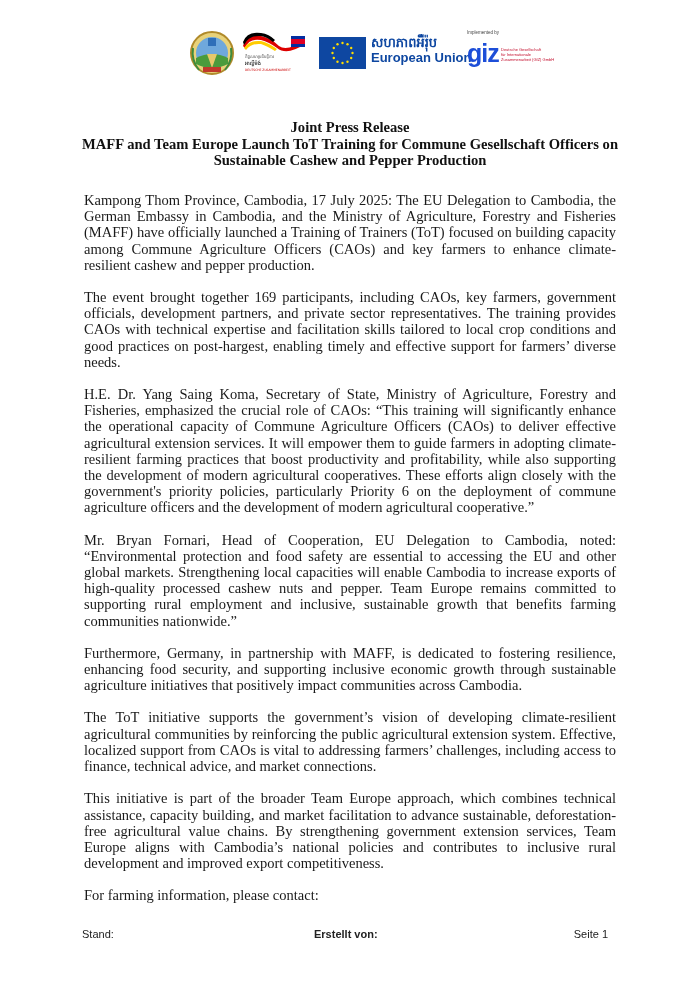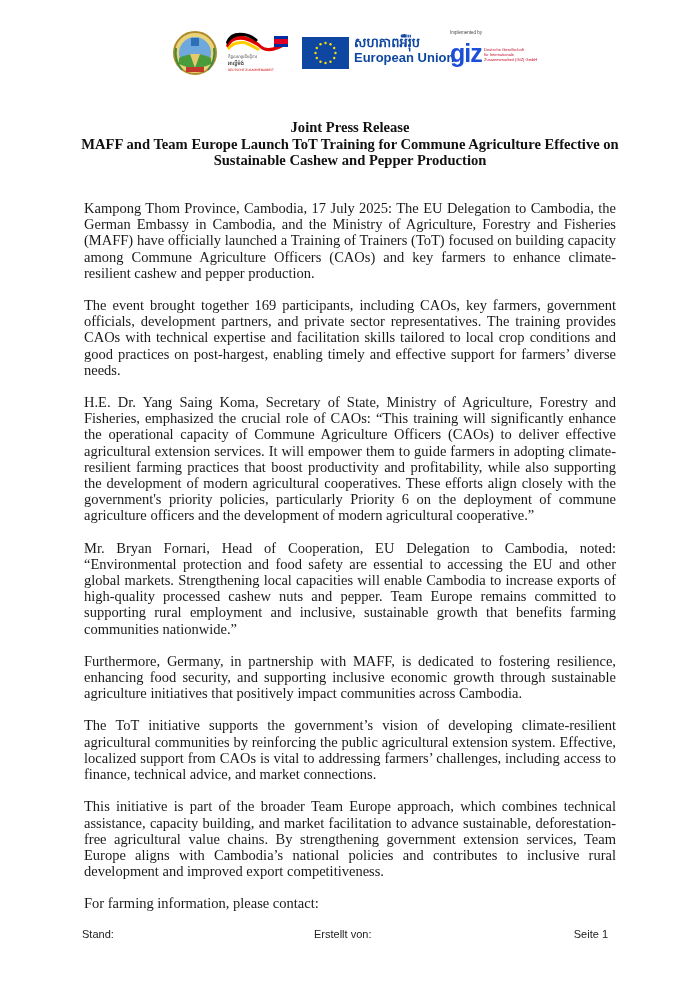--- a/index.html
+++ b/index.html
@@ -1,19 +1,19 @@
 <!DOCTYPE html>
 <html><head>
   <meta charset="utf-8">
   <style>
     html, body { margin: 0; padding: 0; background: #ffffff; }
     body { width: 700px; height: 990px; position: relative; overflow: hidden; }
     .page { position: absolute; left: 0; top: 0; width: 700px; height: 990px; background: #fff; }
 
-    .logos { position: absolute; top: 30px; left: 172px; width: 372px; height: 46px; }
+    .logos { position: absolute; top: 30px; left: 189px; width: 372px; height: 46px; }
     .logo { position: absolute; }
 
     
     .emblem { left: 0; top: 0; width: 46px; height: 46px; }
 
     
     .de-coop { left: 50px; top: 2px; width: 70px; height: 42px; }
     .de-coop .text1, .de-coop .text2, .de-coop .text3 {
       position: absolute; left: 6px; font-family: "DejaVu Sans", sans-serif; color: #444;
     }
@@ -38,29 +38,29 @@
       text-align: center; font-family: "Liberation Serif", serif; font-weight: bold;
       font-size: 14.6px; line-height: 16.5px; color: #111; margin-top: 8px;
     }
     .heading div { white-space: nowrap; }
 
     .body-text {
       position: absolute; left: 84px; width: 532px; top: 192px;
       font-family: "Liberation Serif", serif; font-size: 14.5px; line-height: 16.2px;
       color: #1a1a1a; text-align: justify;
     }
-    .body-text p { margin: 8px 0 16px 0; }
+    .body-text p { margin: 0 0 16px 0; }
 
     .footer {
       position: absolute; top: 928px; left: 82px; width: 530px; height: 16px;
       font-family: "Liberation Sans", sans-serif; font-size: 11px; color: #222;
     }
     .footer span { position: absolute; top: 0; white-space: nowrap; }
     .footer .f-left { left: 0; }
-    .footer .f-mid { left: 232px; }
+    .footer .f-mid { left: 232px; font-weight: bold; }
     .footer .f-right { right: 4px; }
   </style>
 </head>
 <body>
 
 <div class="page">
 
   <div class="logos">
 
     <div class="logo emblem">
@@ -120,21 +120,21 @@
       <div class="giz-desc">
         <div>Deutsche Gesellschaft</div>
         <div>für Internationale</div>
         <div>Zusammenarbeit (GIZ) GmbH</div>
       </div>
     </div>
   </div>
 
   <div class="heading">
     <div>Joint Press Release</div>
-    <div>MAFF and Team Europe Launch ToT Training for Commune Agriculture Effective on</div>
+    <div>MAFF and Team Europe Launch ToT Training for Commune Gesellschaft Officers on</div>
     <div>Sustainable Cashew and Pepper Production</div>
   </div>
 
   <div class="body-text">
     <p>Kampong Thom Province, Cambodia, 17 July 2025: The EU Delegation to Cambodia, the German Embassy in Cambodia, and the Ministry of Agriculture, Forestry and Fisheries (MAFF) have officially launched a Training of Trainers (ToT) focused on building capacity among Commune Agriculture Officers (CAOs) and key farmers to enhance climate-resilient cashew and pepper production.</p>
     <p>The event brought together 169 participants, including CAOs, key farmers, government officials, development partners, and private sector representatives. The training provides CAOs with technical expertise and facilitation skills tailored to local crop conditions and good practices on post-hargest, enabling timely and effective support for farmers’ diverse needs.</p>
     <p>H.E. Dr. Yang Saing Koma, Secretary of State, Ministry of Agriculture, Forestry and Fisheries, emphasized the crucial role of CAOs: “This training will significantly enhance the operational capacity of Commune Agriculture Officers (CAOs) to deliver effective agricultural extension services. It will empower them to guide farmers in adopting climate-resilient farming practices that boost productivity and profitability, while also supporting the development of modern agricultural cooperatives. These efforts align closely with the government's priority policies, particularly Priority 6 on the deployment of commune agriculture officers and the development of modern agricultural cooperative.”</p>
     <p>Mr. Bryan Fornari, Head of Cooperation, EU Delegation to Cambodia, noted: “Environmental protection and food safety are essential to accessing the EU and other global markets. Strengthening local capacities will enable Cambodia to increase exports of high-quality processed cashew nuts and pepper. Team Europe remains committed to supporting rural employment and inclusive, sustainable growth that benefits farming communities nationwide.”</p>
     <p>Furthermore, Germany, in partnership with MAFF, is dedicated to fostering resilience, enhancing food security, and supporting inclusive economic growth through sustainable agriculture initiatives that positively impact communities across Cambodia.</p>
     <p>The ToT initiative supports the government’s vision of developing climate-resilient agricultural communities by reinforcing the public agricultural extension system. Effective, localized support from CAOs is vital to addressing farmers’ challenges, including access to finance, technical advice, and market connections.</p>

